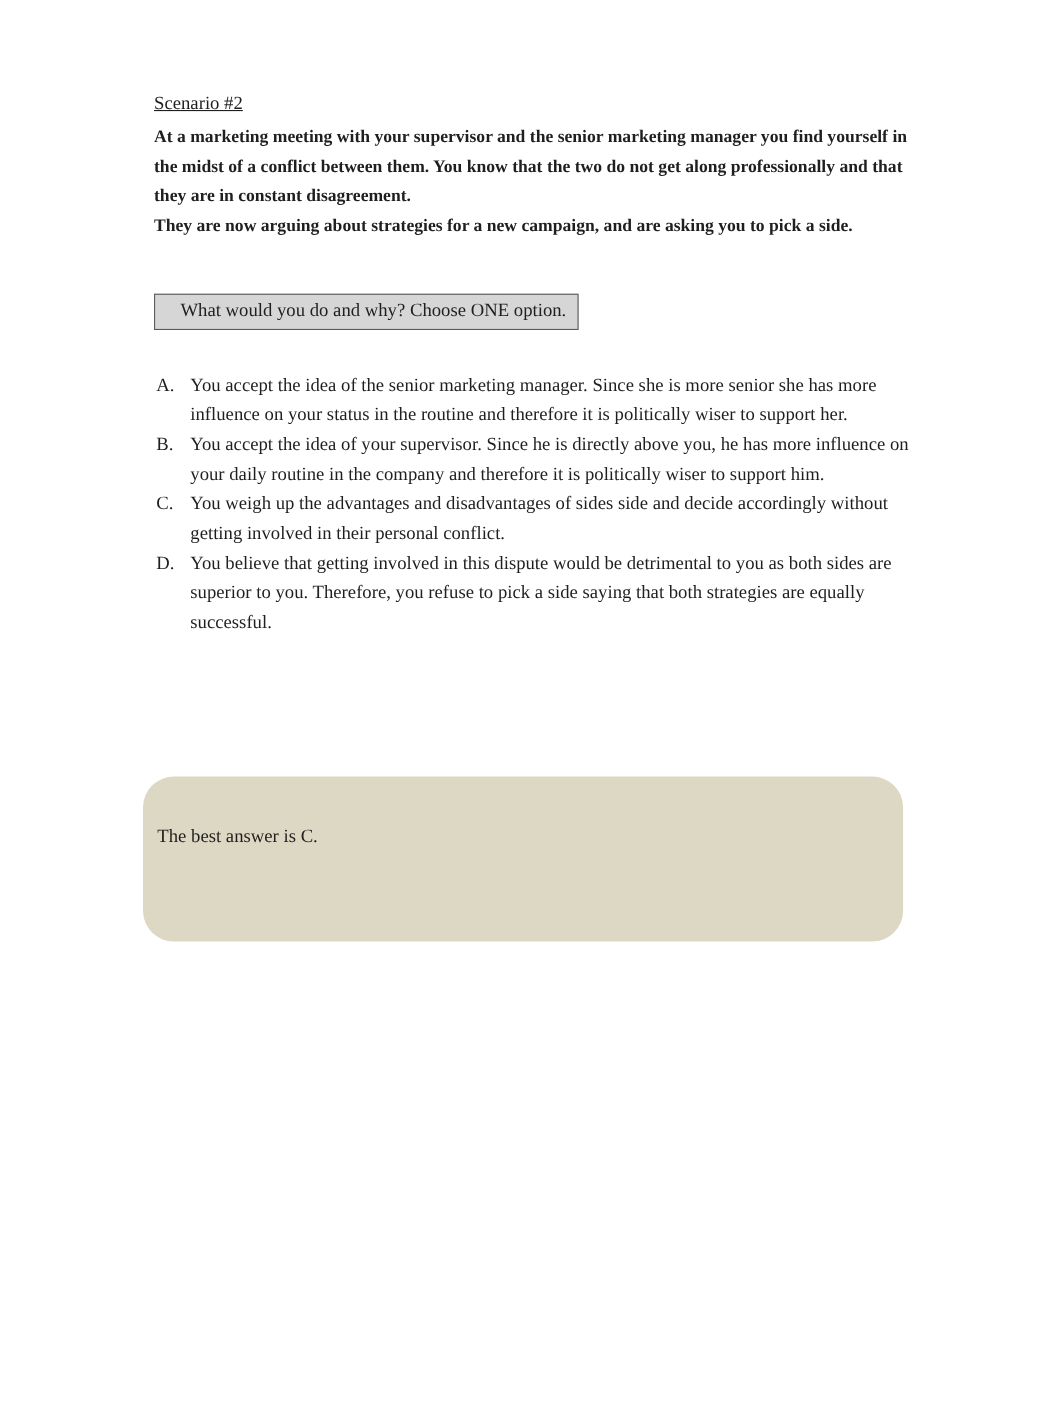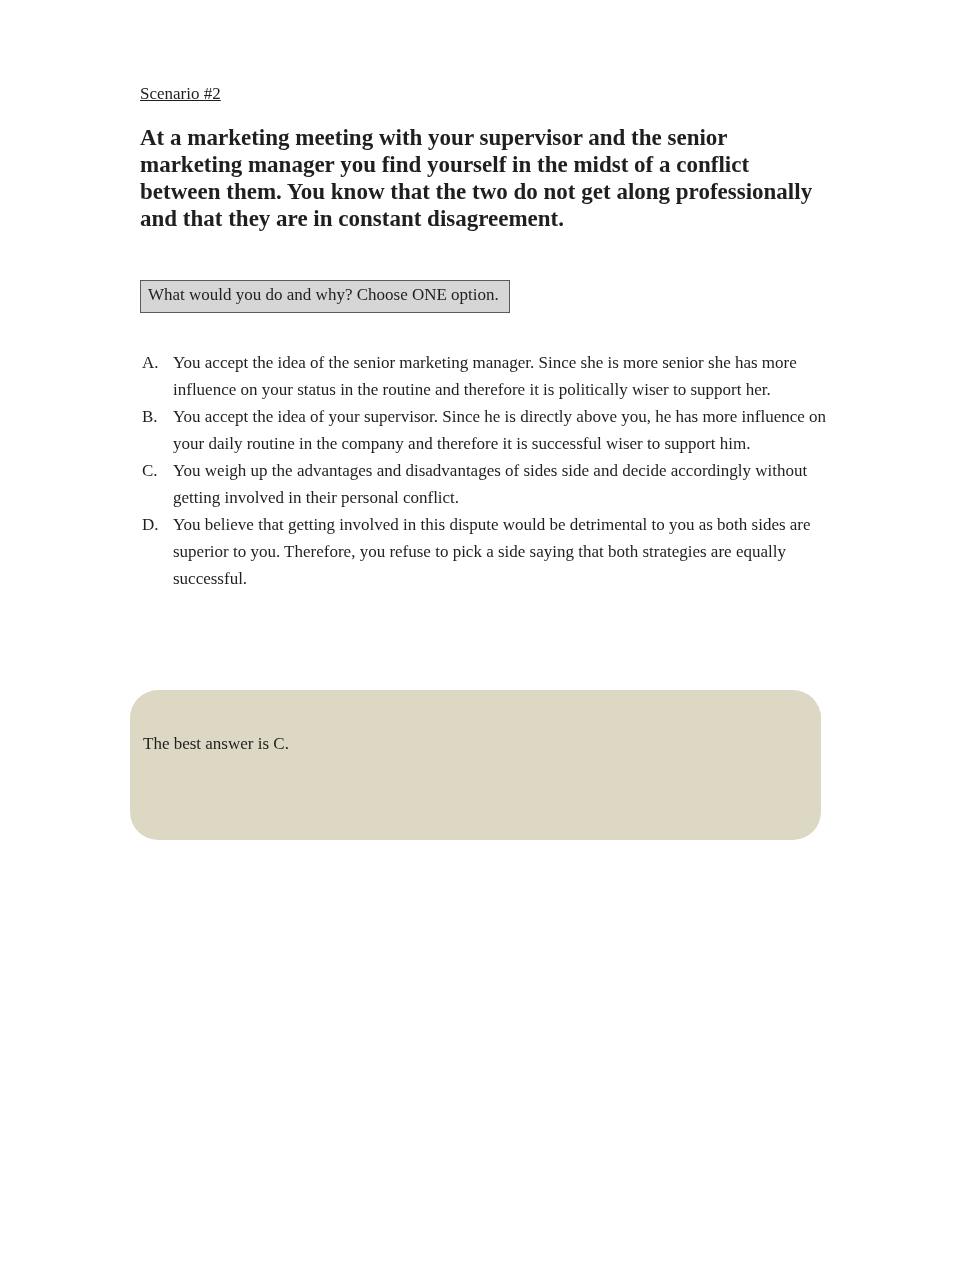--- a/index.html
+++ b/index.html
@@ -17,34 +17,34 @@
   }
   .page {
     position: absolute;
     left: 140px;
     top: 84px;
     width: 692px;
   }
   .scenario-title {
     font-size: 17px;
     text-decoration: underline;
-    margin: 0 0 20px 0;
+    margin: 0 0 7px 0;
   }
   .intro {
     font-weight: bold;
-    font-size: 23px;
+    font-size: 16px;
     line-height: 27px;
     margin: 0;
   }
   .question-box {
     display: inline-block;
     margin-top: 48px;
     background: #d6d6d6;
     border: 1px solid #5a5a5a;
-    padding: 4px 10px 7px 7px;
+    padding: 4px 10px 7px 23px;
     font-size: 17px;
   }
   ol.options {
     margin: 36px 0 0 2px;
     padding: 0;
     list-style: none;
     font-size: 17px;
     line-height: 27px;
   }
   ol.options li {
@@ -54,50 +54,51 @@
   .opt-letter {
     width: 31px;
     flex: 0 0 31px;
   }
   .opt-text {
     flex: 1;
   }
   .answer-box {
     position: absolute;
     left: 130px;
-    top: 690px;
+    top: 706px;
     width: 691px;
     height: 150px;
     background: #ddd8c3;
     border-radius: 28px;
     box-sizing: border-box;
     padding: 44px 20px 0 13px;
     font-size: 17px;
   }
 </style>
 </head>
 <body>
 
 <div class="page">
 
   <div class="scenario-title">Scenario #2</div>
 
   <p class="intro">At a marketing meeting with your supervisor and the senior marketing manager you find yourself in the midst of a conflict between them. You know that the two do not get along professionally and that they are in constant disagreement.</p>
 
+  <p class="intro">They are now arguing about strategies for a new campaign, and are asking you to pick a side.</p>
 
   <div class="question-box">What would you do and why? Choose ONE option.</div>
 
   <ol class="options">
     <li>
       <span class="opt-letter">A.</span>
       <span class="opt-text">You accept the idea of the senior marketing manager. Since she is more senior she has more influence on your status in the routine and therefore it is politically wiser to support her.</span>
     </li>
     <li>
       <span class="opt-letter">B.</span>
-      <span class="opt-text">You accept the idea of your supervisor. Since he is directly above you, he has more influence on your daily routine in the company and therefore it is successful wiser to support him.</span>
+      <span class="opt-text">You accept the idea of your supervisor. Since he is directly above you, he has more influence on your daily routine in the company and therefore it is politically wiser to support him.</span>
     </li>
     <li>
       <span class="opt-letter">C.</span>
       <span class="opt-text">You weigh up the advantages and disadvantages of sides side and decide accordingly without getting involved in their personal conflict.</span>
     </li>
     <li>
       <span class="opt-letter">D.</span>
       <span class="opt-text">You believe that getting involved in this dispute would be detrimental to you as both sides are superior to you. Therefore, you refuse to pick a side saying that both strategies are equally successful.</span>
     </li>
   </ol>

